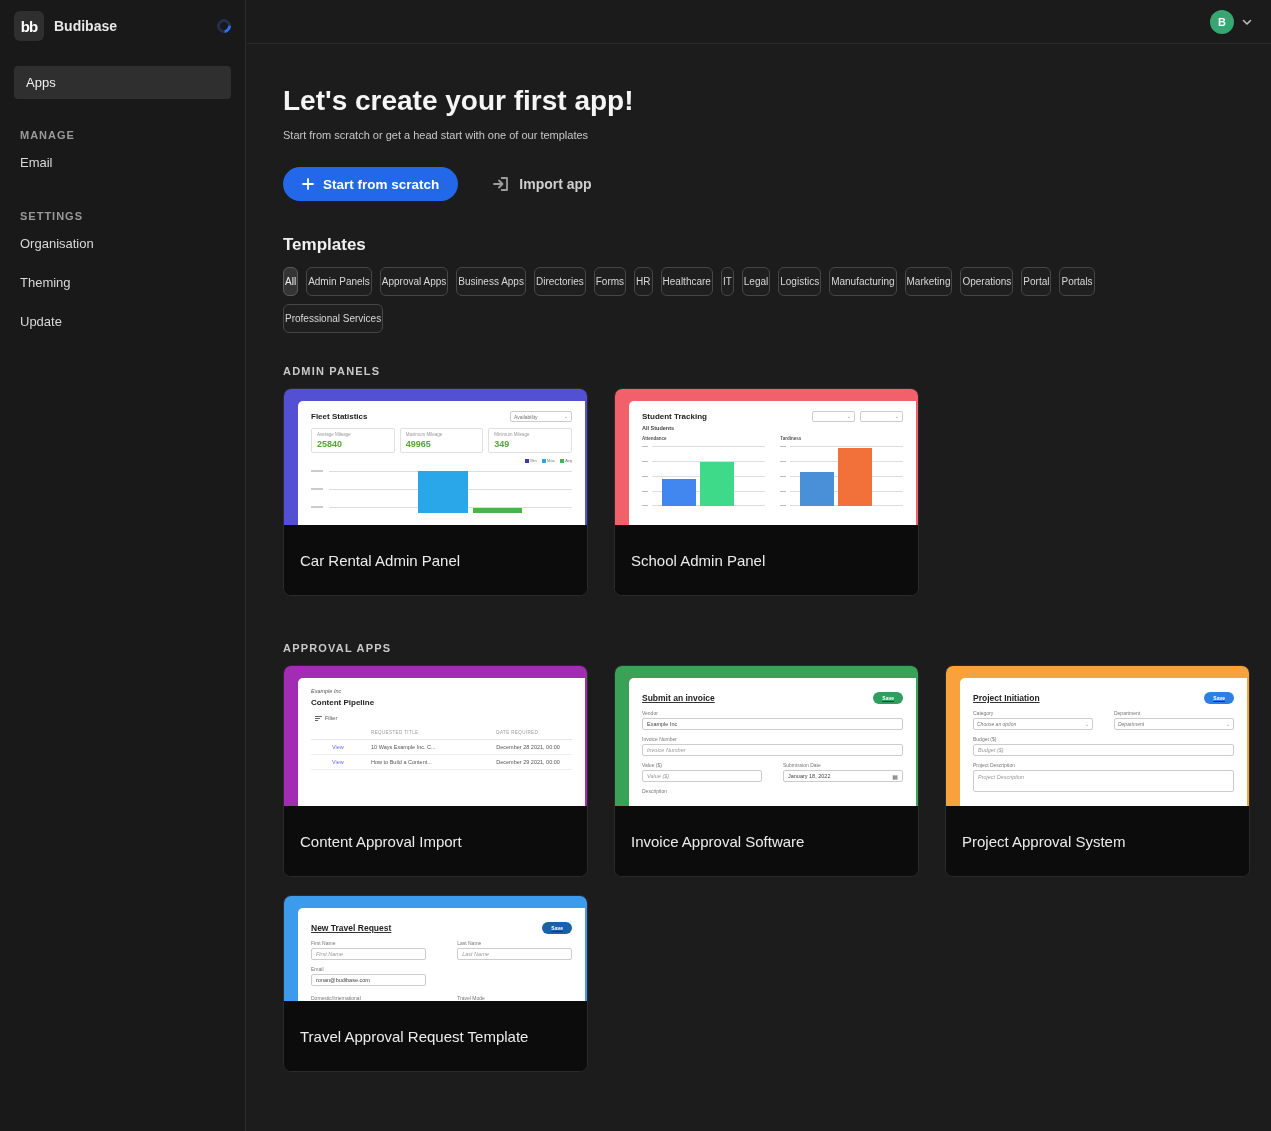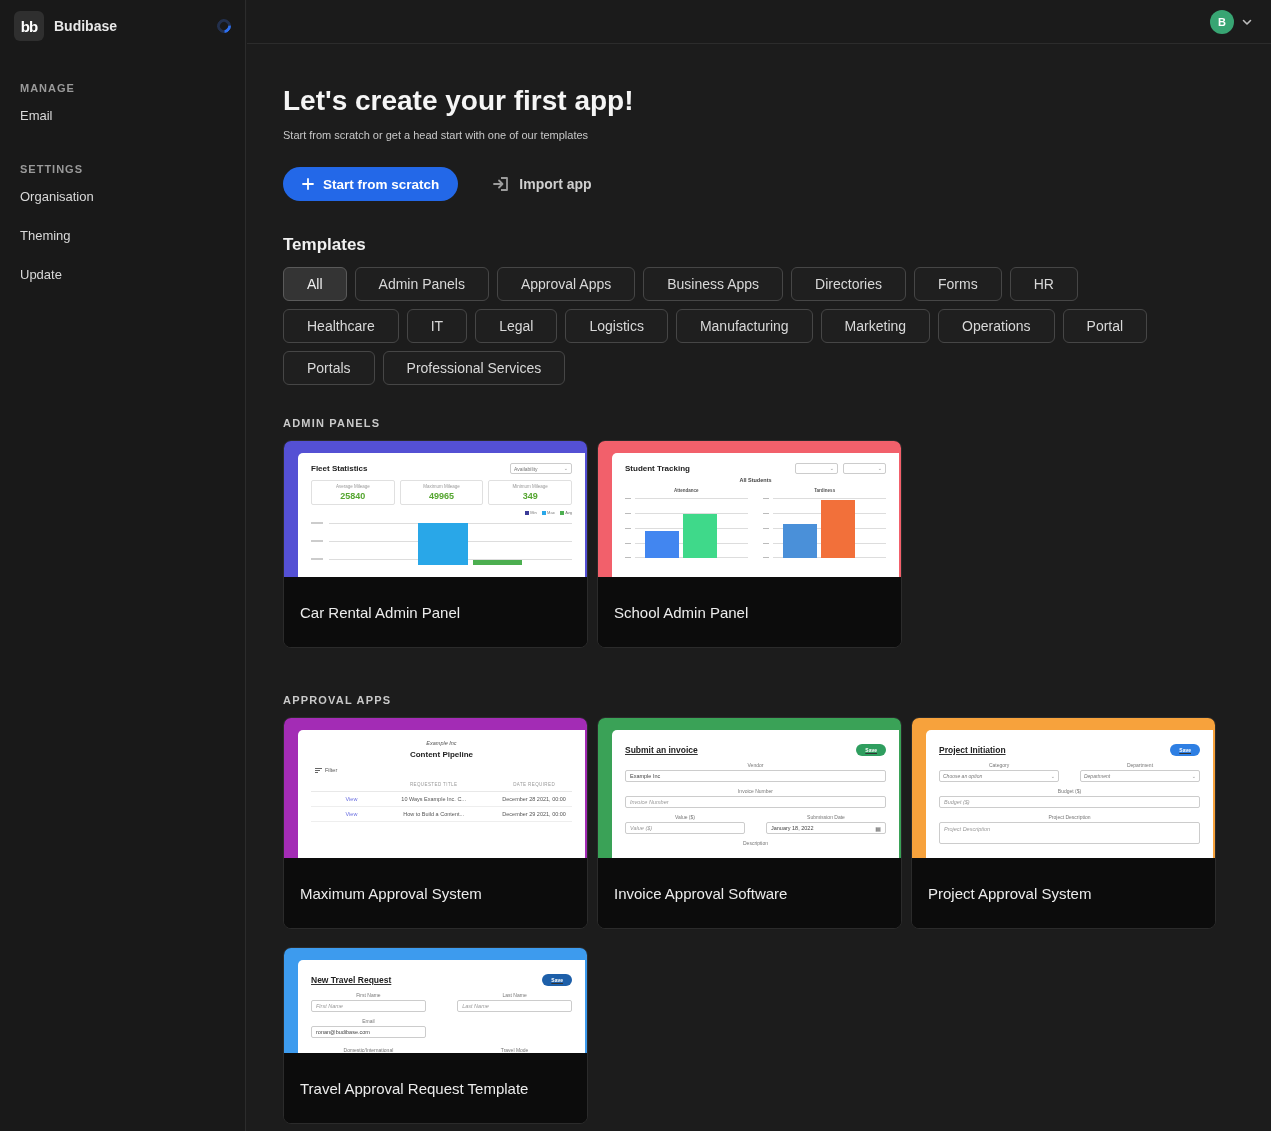--- a/index.html
+++ b/index.html
@@ -24,25 +24,25 @@
 
   
   .content { position:absolute; left:247px; top:45px; width:1024px; height:1086px; background:#1c1c1c; padding:40px 0 0 36px; overflow:hidden; }
   h1.hero-title { color:#f5f5f5; font-size:28px; font-weight:bold; }
   .hero-sub { margin-top:12px; color:#c8c8c8; font-size:11px; }
   .actions { margin-top:26px; display:flex; align-items:center; gap:34px; }
   .btn-primary { display:inline-flex; align-items:center; gap:9px; height:34px; padding:0 19px; border-radius:17px; background:#2368e8; color:#fff; font-size:13.5px; font-weight:bold; border:none; cursor:pointer; font-family:inherit; }
   .btn-ghost { display:inline-flex; align-items:center; gap:9px; background:none; border:none; color:#cfcfcf; font-size:14px; font-weight:bold; cursor:pointer; font-family:inherit; }
   .tpl-heading { margin-top:34px; color:#f0f0f0; font-size:17px; font-weight:bold; }
   .chips { margin-top:12px; display:flex; flex-wrap:wrap; gap:8px; width:910px; }
-  .chip { padding:8px 23px; border:1px solid #464646; border-radius:6px; background:#1f1f1f; color:#d8d8d8; font-size:14px; cursor:pointer; }
+  .chip { padding:8px 1px; border:1px solid #464646; border-radius:6px; background:#1f1f1f; color:#d8d8d8; font-size:10px; cursor:pointer; }
   .chip.selected { background:#343434; border-color:#5a5a5a; color:#eee; }
   .section-label { margin-top:32px; color:#c9c9c9; font-size:11px; font-weight:bold; letter-spacing:1.2px; }
   .section-label.second { margin-top:46px; }
-  .cards-row { margin-top:11px; display:flex; gap:9px;text-align:center; }
+  .cards-row { margin-top:11px; display:flex; gap:26px; }
 
   
   .card { width:305px; border-radius:8px; overflow:hidden; background:#0c0c0c; border:1px solid #2b2b2b; cursor:pointer; }
   .thumb { position:relative; height:136px; }
   .panel { position:absolute; left:14px; top:12px; right:2px; bottom:0; background:#fff; border-radius:5px 0 0 0; overflow:hidden; padding:10px 13px; color:#333; }
   .card-footer { height:70px; display:flex; align-items:center; padding:0 16px; color:#ececec; font-size:15px; background:#0c0c0c; }
 
   
   .m-head-row { display:flex; align-items:center; justify-content:space-between; }
   .m-title { font-size:8px; font-weight:bold; color:#222; }
@@ -106,20 +106,21 @@
 <body>
 
 <div class="page">
 
   <div class="sidebar">
     <div class="logo-row">
       <div class="logo-box">bb</div>
       <div class="brand">Budibase</div>
       <div class="spinner"></div>
     </div>
+    <div class="nav-item-active">Apps</div>
 
     <div class="side-section-title">MANAGE</div>
     <div class="side-item">Email</div>
 
     <div class="side-section-title">SETTINGS</div>
     <div class="side-item">Organisation</div>
     <div class="side-item">Theming</div>
     <div class="side-item">Update</div>
   </div>
 
@@ -317,21 +318,21 @@
                 <div class="cp-cell c3">December 28 2021, 00:00</div>
               </div>
               <div class="cp-row">
                 <div class="cp-view c1">View</div>
                 <div class="cp-cell c2">How to Build a Content...</div>
                 <div class="cp-cell c3">December 29 2021, 00:00</div>
               </div>
             </div>
           </div>
         </div>
-        <div class="card-footer">Maximum Approval System</div>
+        <div class="card-footer">Content Approval Import</div>
       </div>
 
       <div class="card">
         <div class="thumb" style="height: 140px; background: rgb(58, 162, 87);">
           <div class="panel">
             <div class="form-head">
               <div class="fm-title">Submit an invoice</div>
               <div class="m-pill" style="background: rgb(47, 158, 95);">Save</div>
             </div>
             <div class="fgroup">

